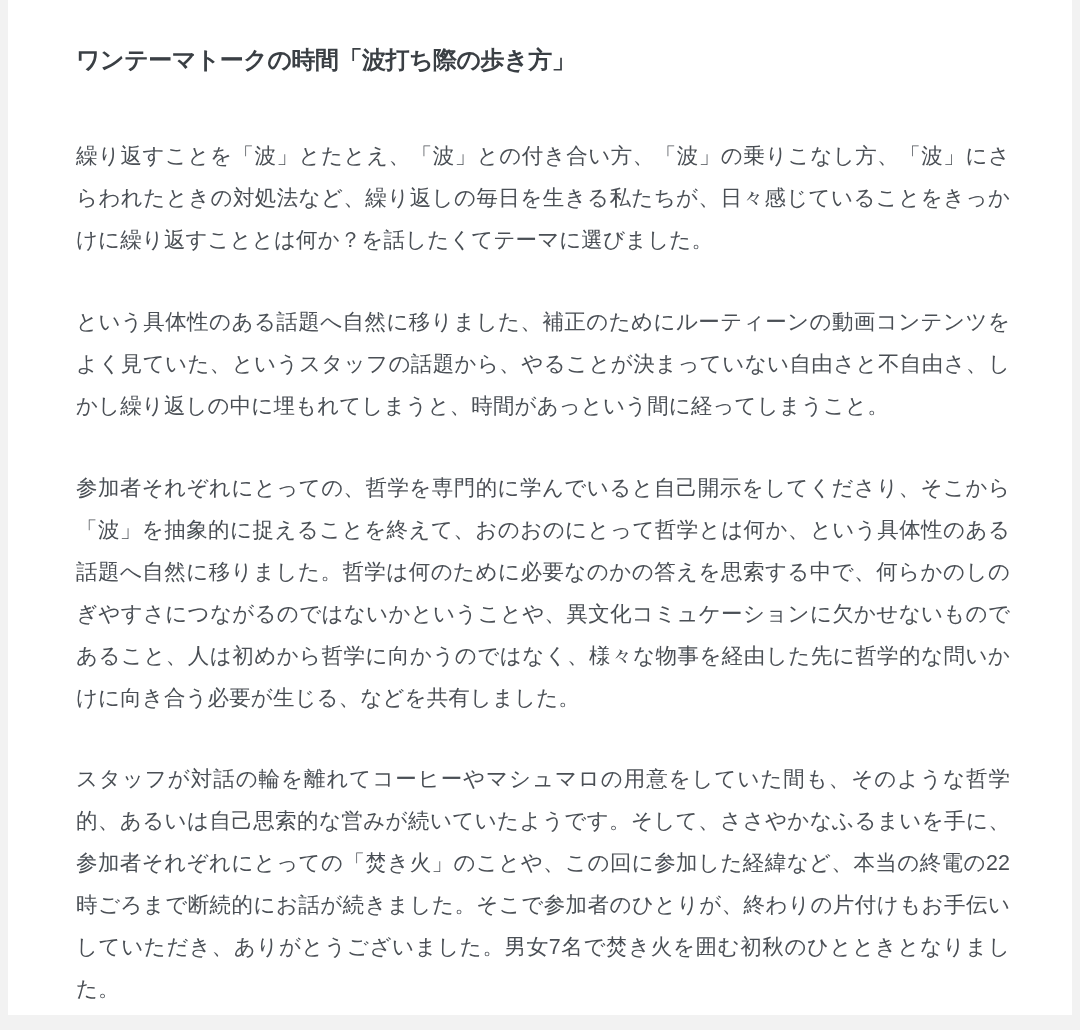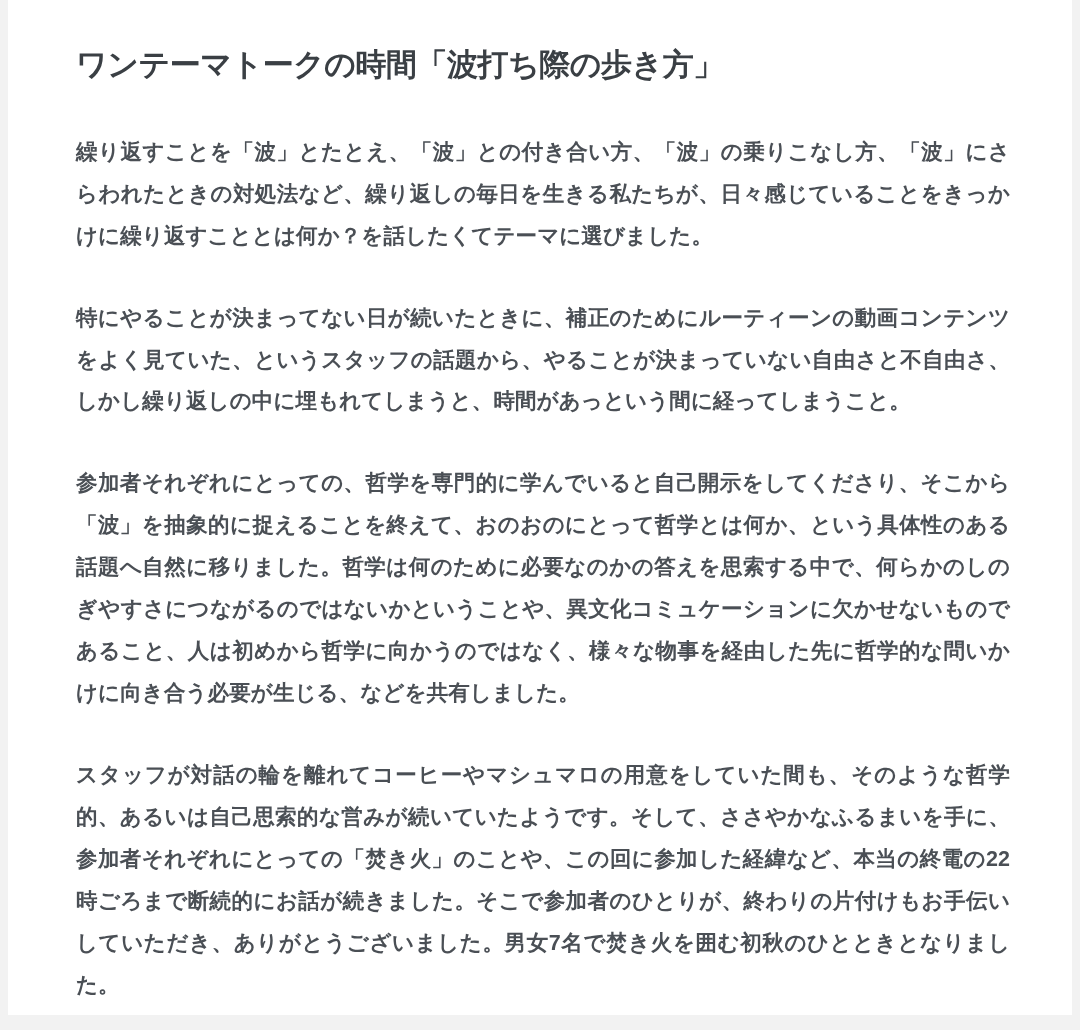--- a/index.html
+++ b/index.html
@@ -19,29 +19,28 @@
     top: 0;
     width: 1064px;
     height: 1015px;
     background: #ffffff;
     box-sizing: border-box;
     padding: 44px 62px 0 68px;
     overflow: hidden;
   }
   .doc-title {
     margin: 0 0 10px 0;
-    font-size: 31px;
+    font-size: 24px;
     line-height: 1.35;
     font-weight: bold;
     color: #3a3f44;
     letter-spacing: -0.5px;
   }
   .body-text {
-    margin-top: 46px;
-    font-weight: bold;
+    margin-top: 60px;
   }
   .paragraph {
     margin: 0 0 40px 0;
     font-size: 21.5px;
     line-height: 1.95;
     color: #4a4f55;
     text-align: justify;
     text-justify: inter-character;
     letter-spacing: 0.1px;
   }
@@ -65,19 +64,19 @@
     background: #f2f2f2;
   }
 </style>
 </head>
 <body>
 
 <div class="page">
   <h1 class="doc-title">ワンテーマトークの時間「波打ち際の歩き方」</h1>
   <div class="body-text">
     <p class="paragraph">繰り返すことを「波」とたとえ、「波」との付き合い方、「波」の乗りこなし方、「波」にさらわれたときの対処法など、繰り返しの毎日を生きる私たちが、日々感じていることをきっかけに繰り返すこととは何か？を話したくてテーマに選びました。</p>
-    <p class="paragraph">特にやることが決まってない日が続いたときに、補正のためにルーティーンの動画コンテンツをよく見ていた、というスタッフの話題から、やることが決まっていない自由さと不自由さ、しかし繰り返しの中に埋もれてしまうと、時間があっという間に経ってしまうこと。</p>
+    <p class="paragraph">という具体性のある話題へ自然に移りました、補正のためにルーティーンの動画コンテンツをよく見ていた、というスタッフの話題から、やることが決まっていない自由さと不自由さ、しかし繰り返しの中に埋もれてしまうと、時間があっという間に経ってしまうこと。</p>
     <p class="paragraph">参加者それぞれにとっての、哲学を専門的に学んでいると自己開示をしてくださり、そこから「波」を抽象的に捉えることを終えて、おのおのにとって哲学とは何か、という具体性のある話題へ自然に移りました。哲学は何のために必要なのかの答えを思索する中で、何らかのしのぎやすさにつながるのではないかということや、異文化コミュケーションに欠かせないものであること、人は初めから哲学に向かうのではなく、様々な物事を経由した先に哲学的な問いかけに向き合う必要が生じる、などを共有しました。</p>
     <p class="paragraph">スタッフが対話の輪を離れてコーヒーやマシュマロの用意をしていた間も、そのような哲学的、あるいは自己思索的な営みが続いていたようです。そして、ささやかなふるまいを手に、参加者それぞれにとっての「焚き火」のことや、この回に参加した経緯など、本当の終電の22時ごろまで断続的にお話が続きました。そこで参加者のひとりが、終わりの片付けもお手伝いしていただき、ありがとうございました。男女7名で焚き火を囲む初秋のひとときとなりました。</p>
   </div>
 </div>
 <div class="page-edge-right"></div>
 <div class="page-edge-bottom"></div>
 
 </body></html>

